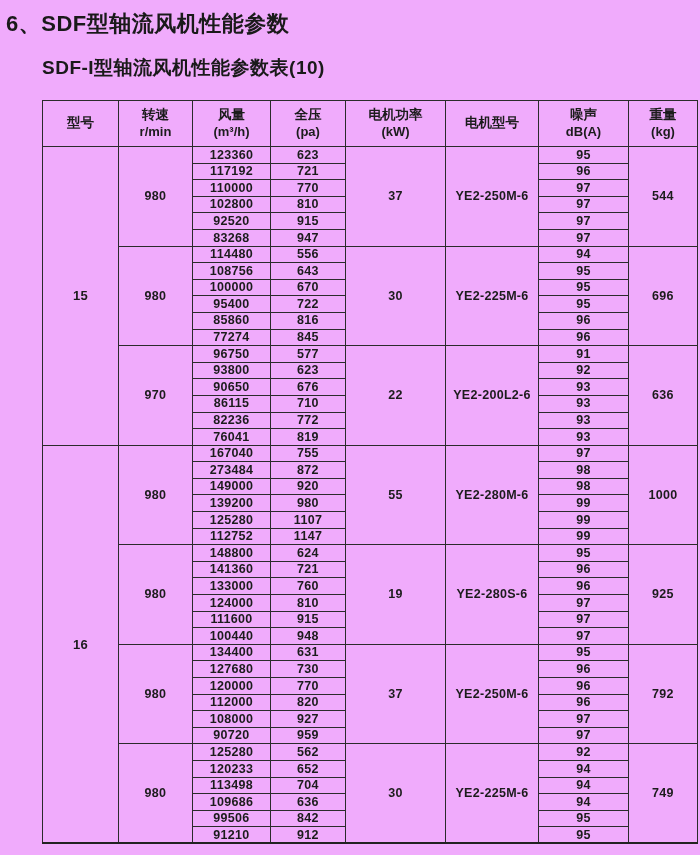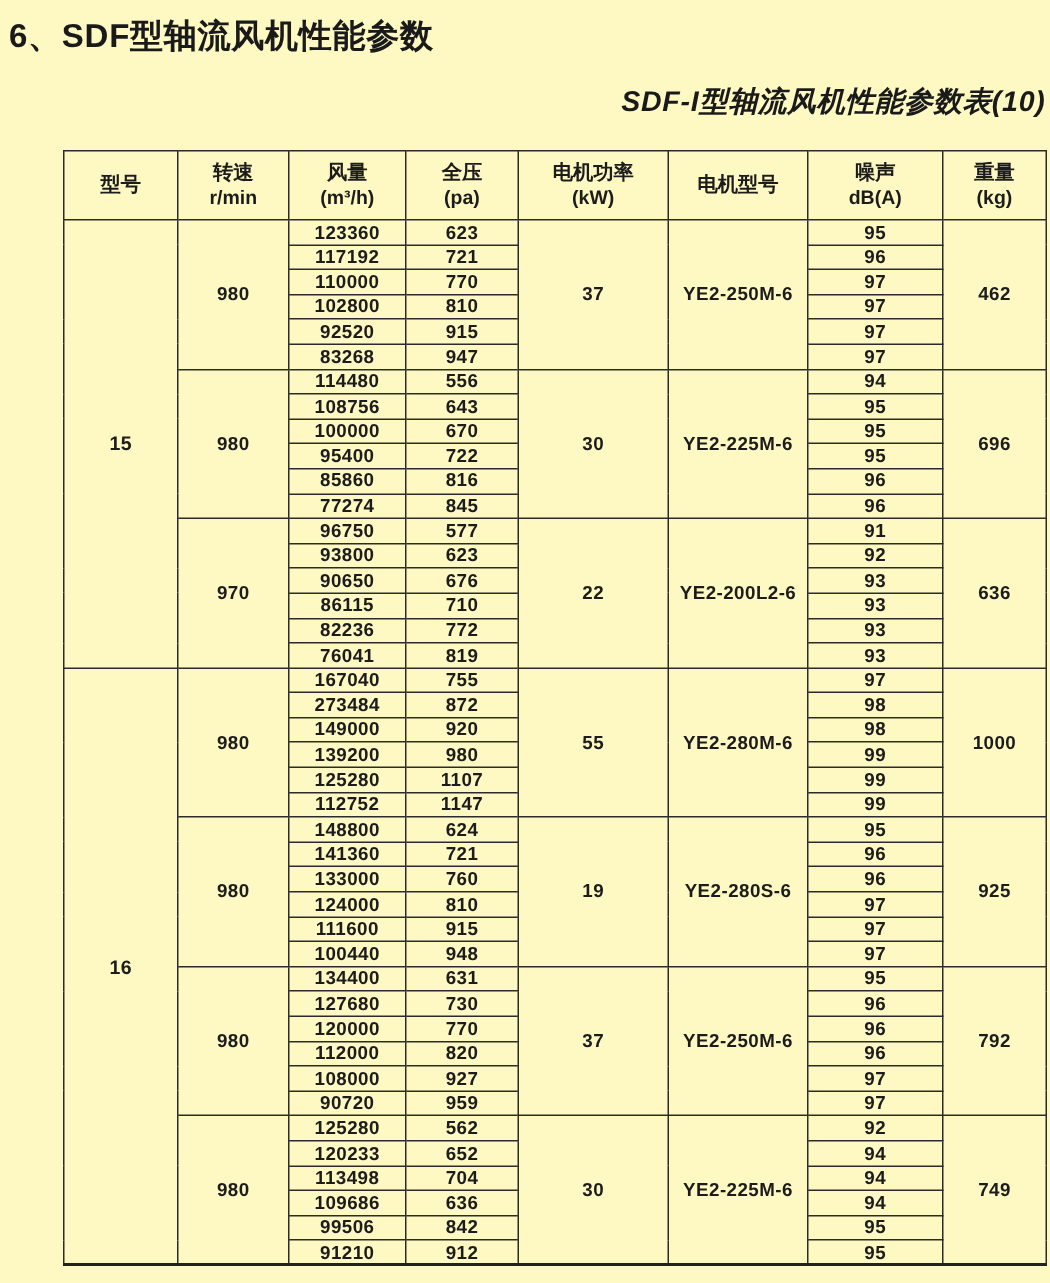--- a/index.html
+++ b/index.html
@@ -3,31 +3,31 @@
 <meta charset="utf-8">
 <style>
   * { margin: 0; padding: 0; box-sizing: border-box; }
   html, body {
     width: 700px; height: 855px;
     background: #ffffff;
     font-family: "Liberation Sans", sans-serif;
     color: #1c1c1c;
     overflow: hidden;
   }
-  .page { position: relative; width: 700px; height: 855px; background: #fef9c3; }
+  .page { position: relative; width: 700px; height: 855px; background: #f0abfc; }
 
   .doc-title {
     position: absolute; left: 6px; top: 9px;
     font-size: 22px; font-weight: bold; letter-spacing: 0.5px;
     color: #1a1a1a; white-space: nowrap;
   }
   .doc-subtitle {
     position: absolute; left: 42px; top: 55px; width: 655px;
-    text-align: right; font-size: 19px; font-weight: bold;
-    letter-spacing: 0.5px; color: #1a1a1a; font-style: italic;
+    text-align: left; font-size: 19px; font-weight: bold;
+    letter-spacing: 0.5px; color: #1a1a1a;
   }
 
   table.perf {
     position: absolute; left: 42px; top: 100px;
     width: 655px; table-layout: fixed;
     border-collapse: collapse;
     border: 1px solid #2b2b2b;
     border-bottom: 2px solid #222;
   }
   table.perf th, table.perf td {
@@ -100,21 +100,21 @@
     </thead>
     <tbody>
         <tr>
           <td class="c-model" rowspan="18">15</td>
           <td class="c-speed" rowspan="6">980</td>
           <td class="c-flow">123360</td>
           <td class="c-press">623</td>
           <td class="c-power" rowspan="6">37</td>
           <td class="c-motor" rowspan="6">YE2-250M-6</td>
           <td class="c-noise">95</td>
-          <td class="c-weight" rowspan="6">462</td>
+          <td class="c-weight" rowspan="6">544</td>
         </tr>
         <tr>
           <td class="c-flow">117192</td>
           <td class="c-press">721</td>
           <td class="c-noise">96</td>
         </tr>
         <tr>
           <td class="c-flow">110000</td>
           <td class="c-press">770</td>
           <td class="c-noise">97</td>

